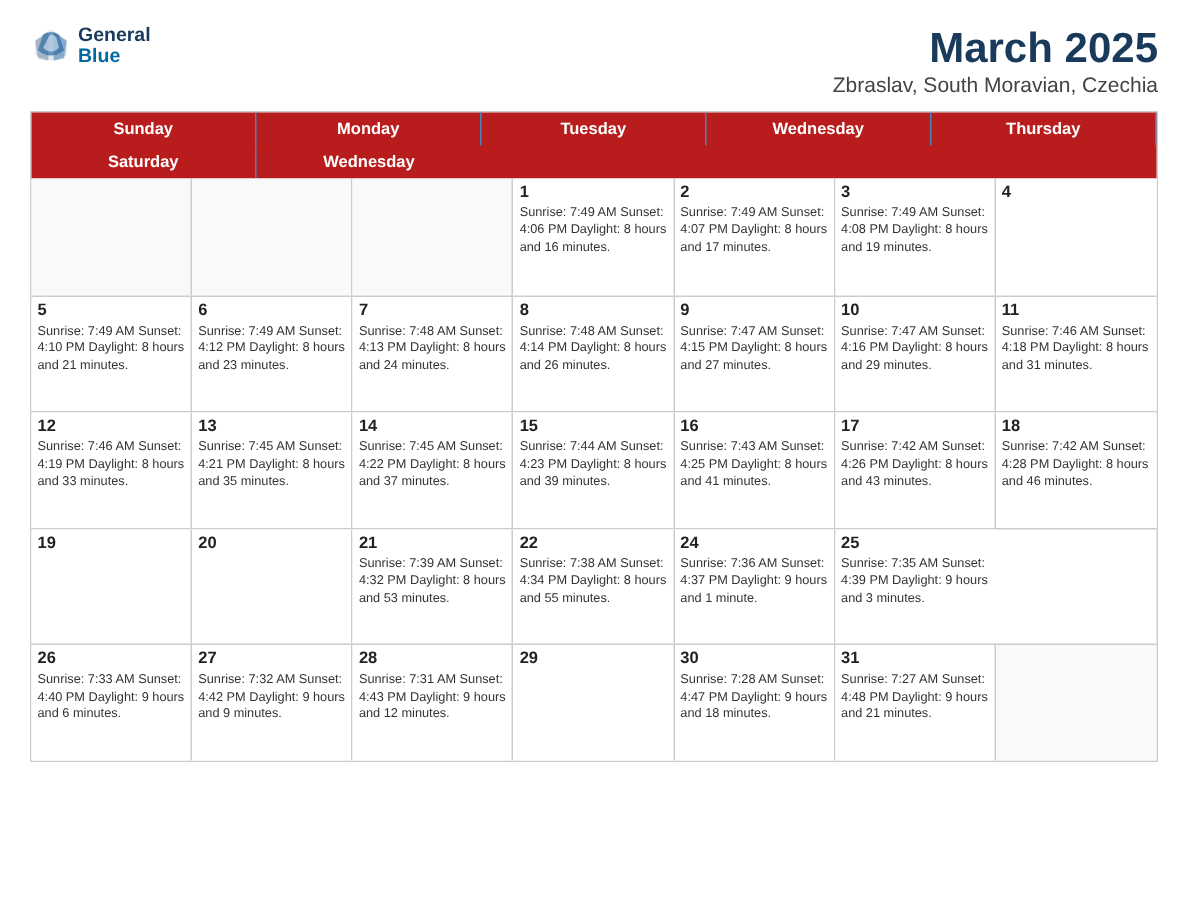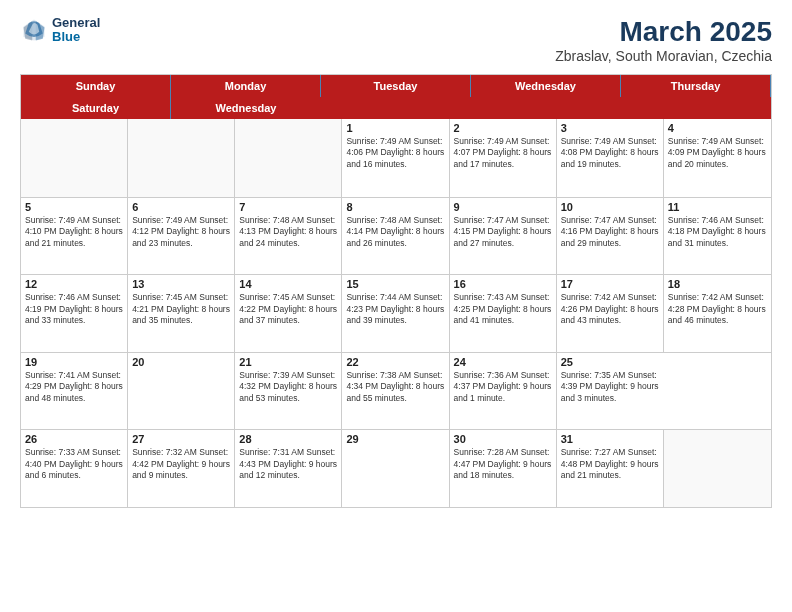--- a/index.html
+++ b/index.html
@@ -166,24 +166,20 @@
           </div>
           <div class="cal-cell">
             <div class="day-num">3</div>
             <div class="cell-info">Sunrise: 7:49 AM
 Sunset: 4:08 PM
 Daylight: 8 hours
 and 19 minutes.</div>
           </div>
           <div class="cal-cell">
             <div class="day-num">4</div>
-            <div class="cell-info">Sunrise: 7:49 AM
-Sunset: 4:09 PM
-Daylight: 8 hours
-and 20 minutes.</div>
           </div>
         </div>
         <div class="cal-row">
           <div class="cal-cell">
             <div class="day-num">5</div>
             <div class="cell-info">Sunrise: 7:49 AM
 Sunset: 4:10 PM
 Daylight: 8 hours
 and 21 minutes.</div>
           </div>
@@ -277,24 +273,20 @@
             <div class="day-num">18</div>
             <div class="cell-info">Sunrise: 7:42 AM
 Sunset: 4:28 PM
 Daylight: 8 hours
 and 46 minutes.</div>
           </div>
         </div>
         <div class="cal-row">
           <div class="cal-cell">
             <div class="day-num">19</div>
-            <div class="cell-info">Sunrise: 7:41 AM
-Sunset: 4:29 PM
-Daylight: 8 hours
-and 48 minutes.</div>
           </div>
           <div class="cal-cell">
             <div class="day-num">20</div>
           </div>
           <div class="cal-cell">
             <div class="day-num">21</div>
             <div class="cell-info">Sunrise: 7:39 AM
 Sunset: 4:32 PM
 Daylight: 8 hours
 and 53 minutes.</div>

